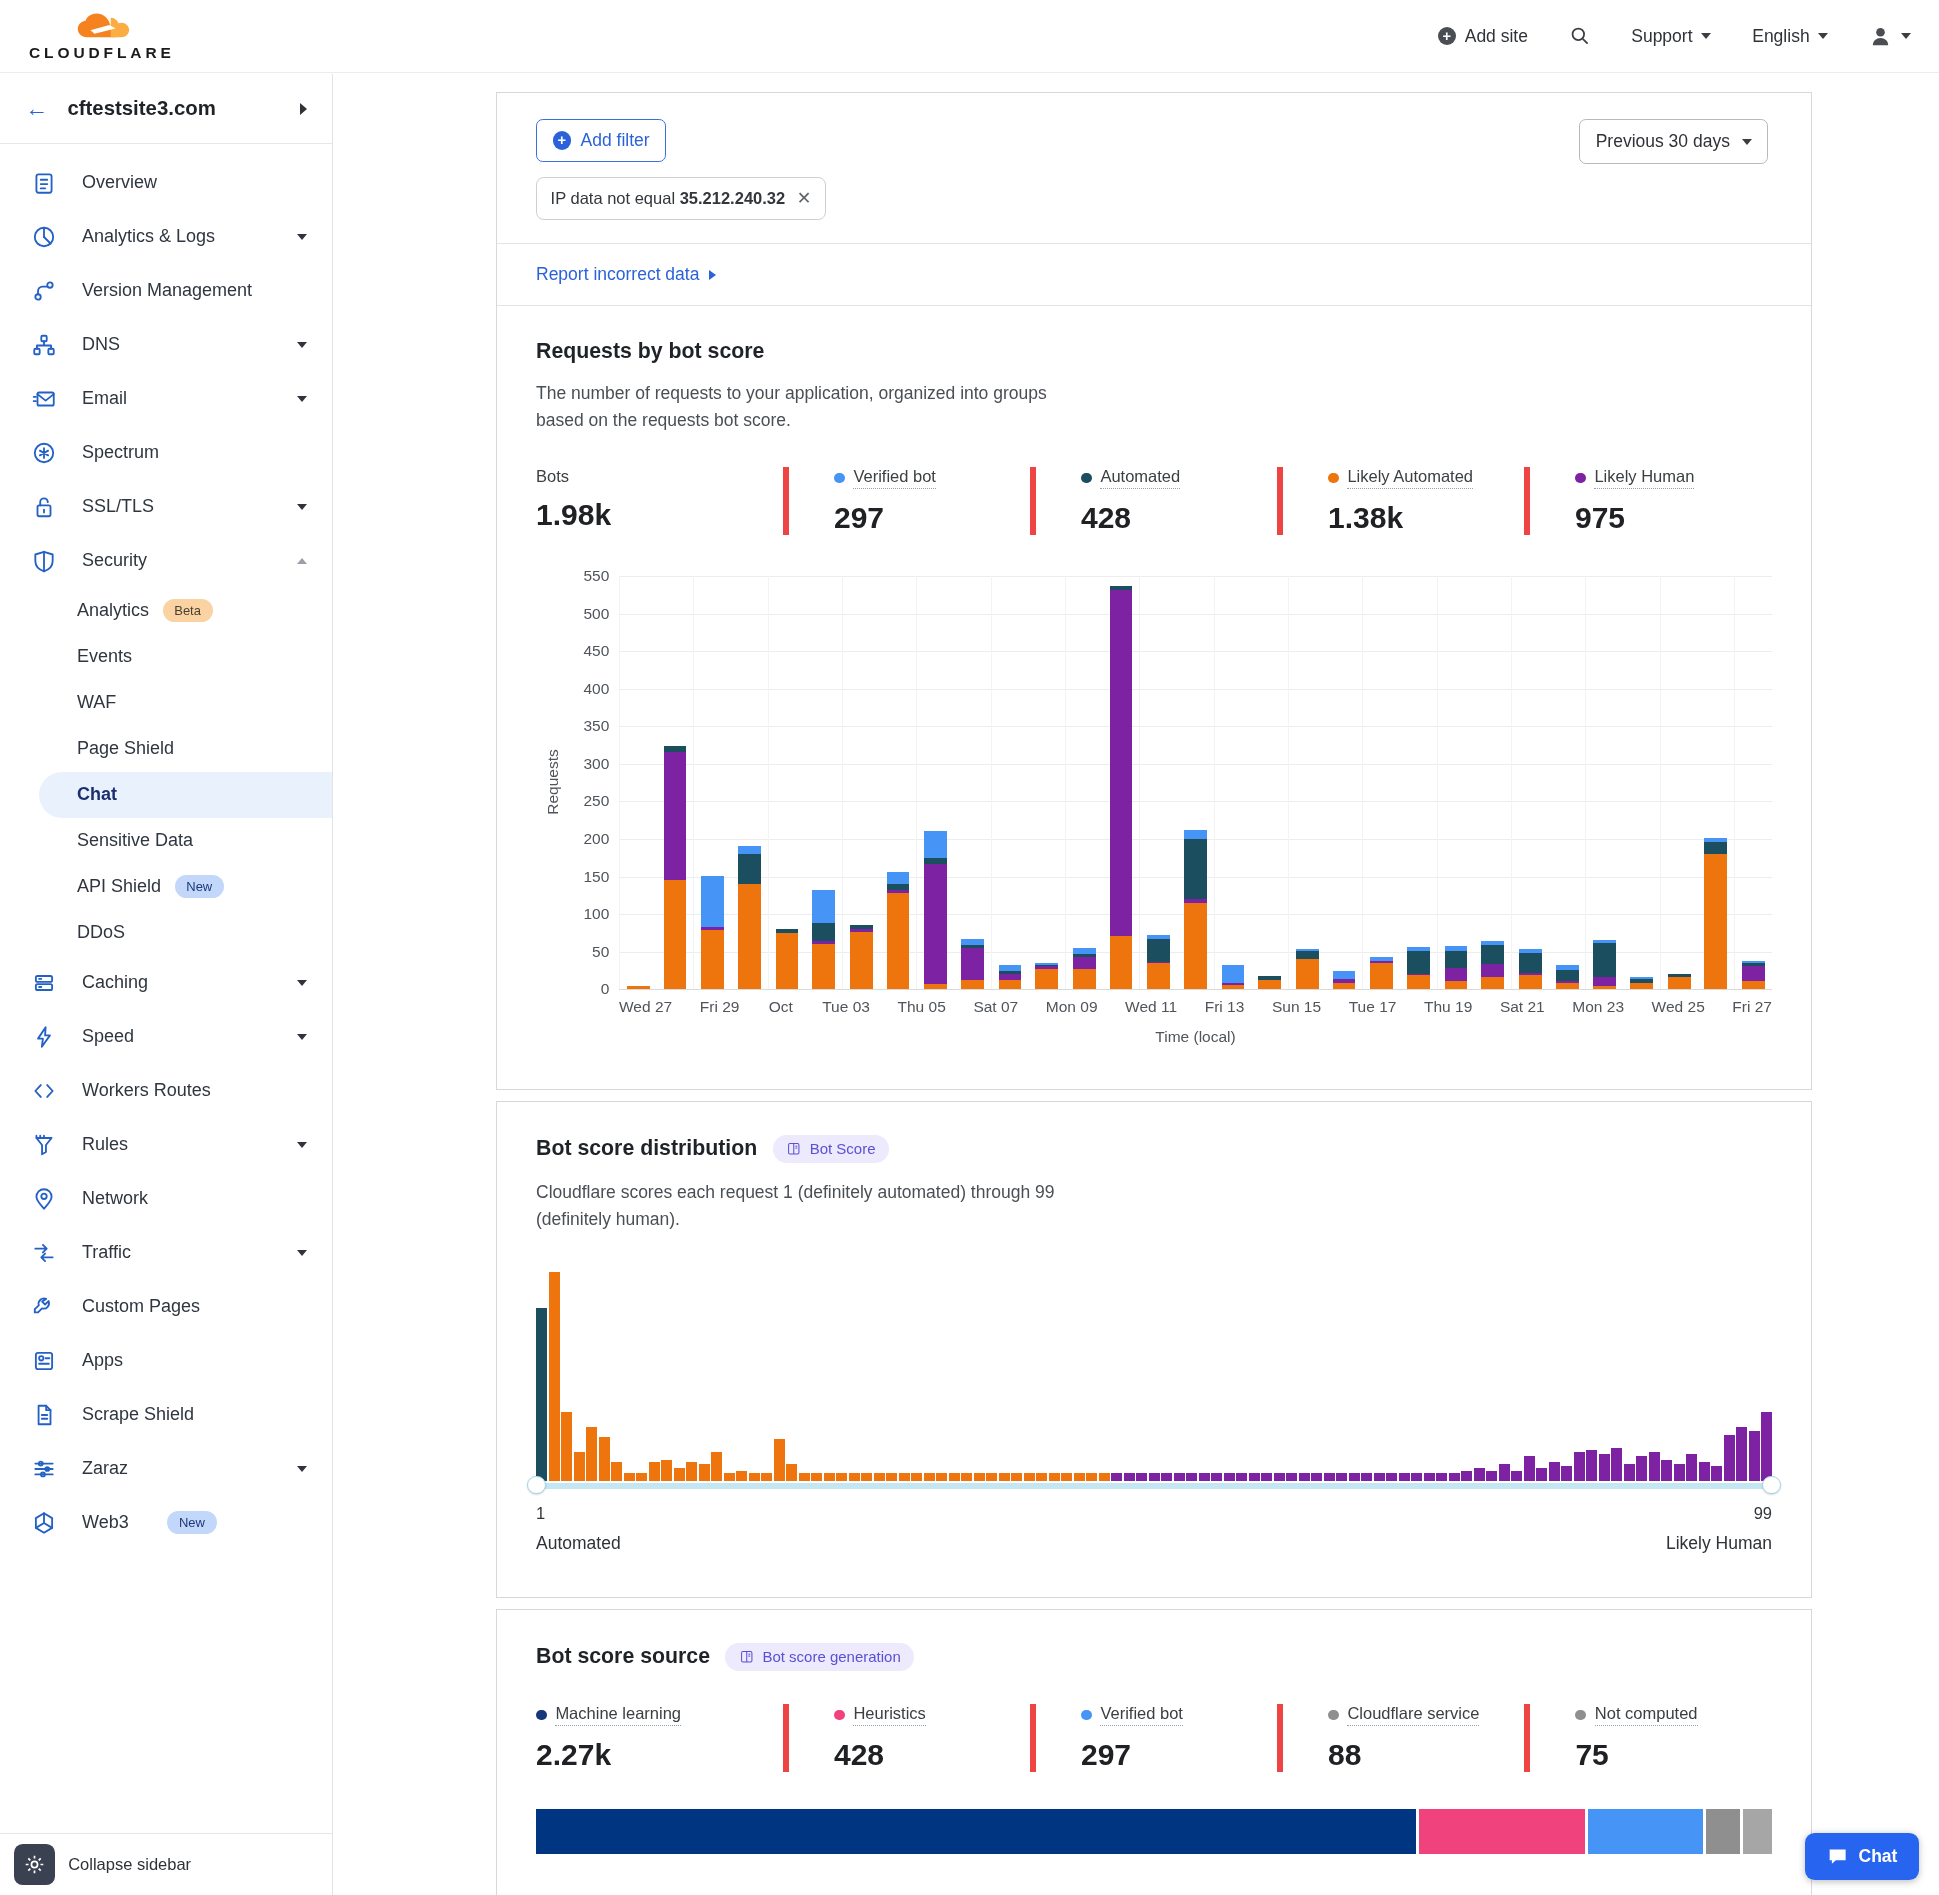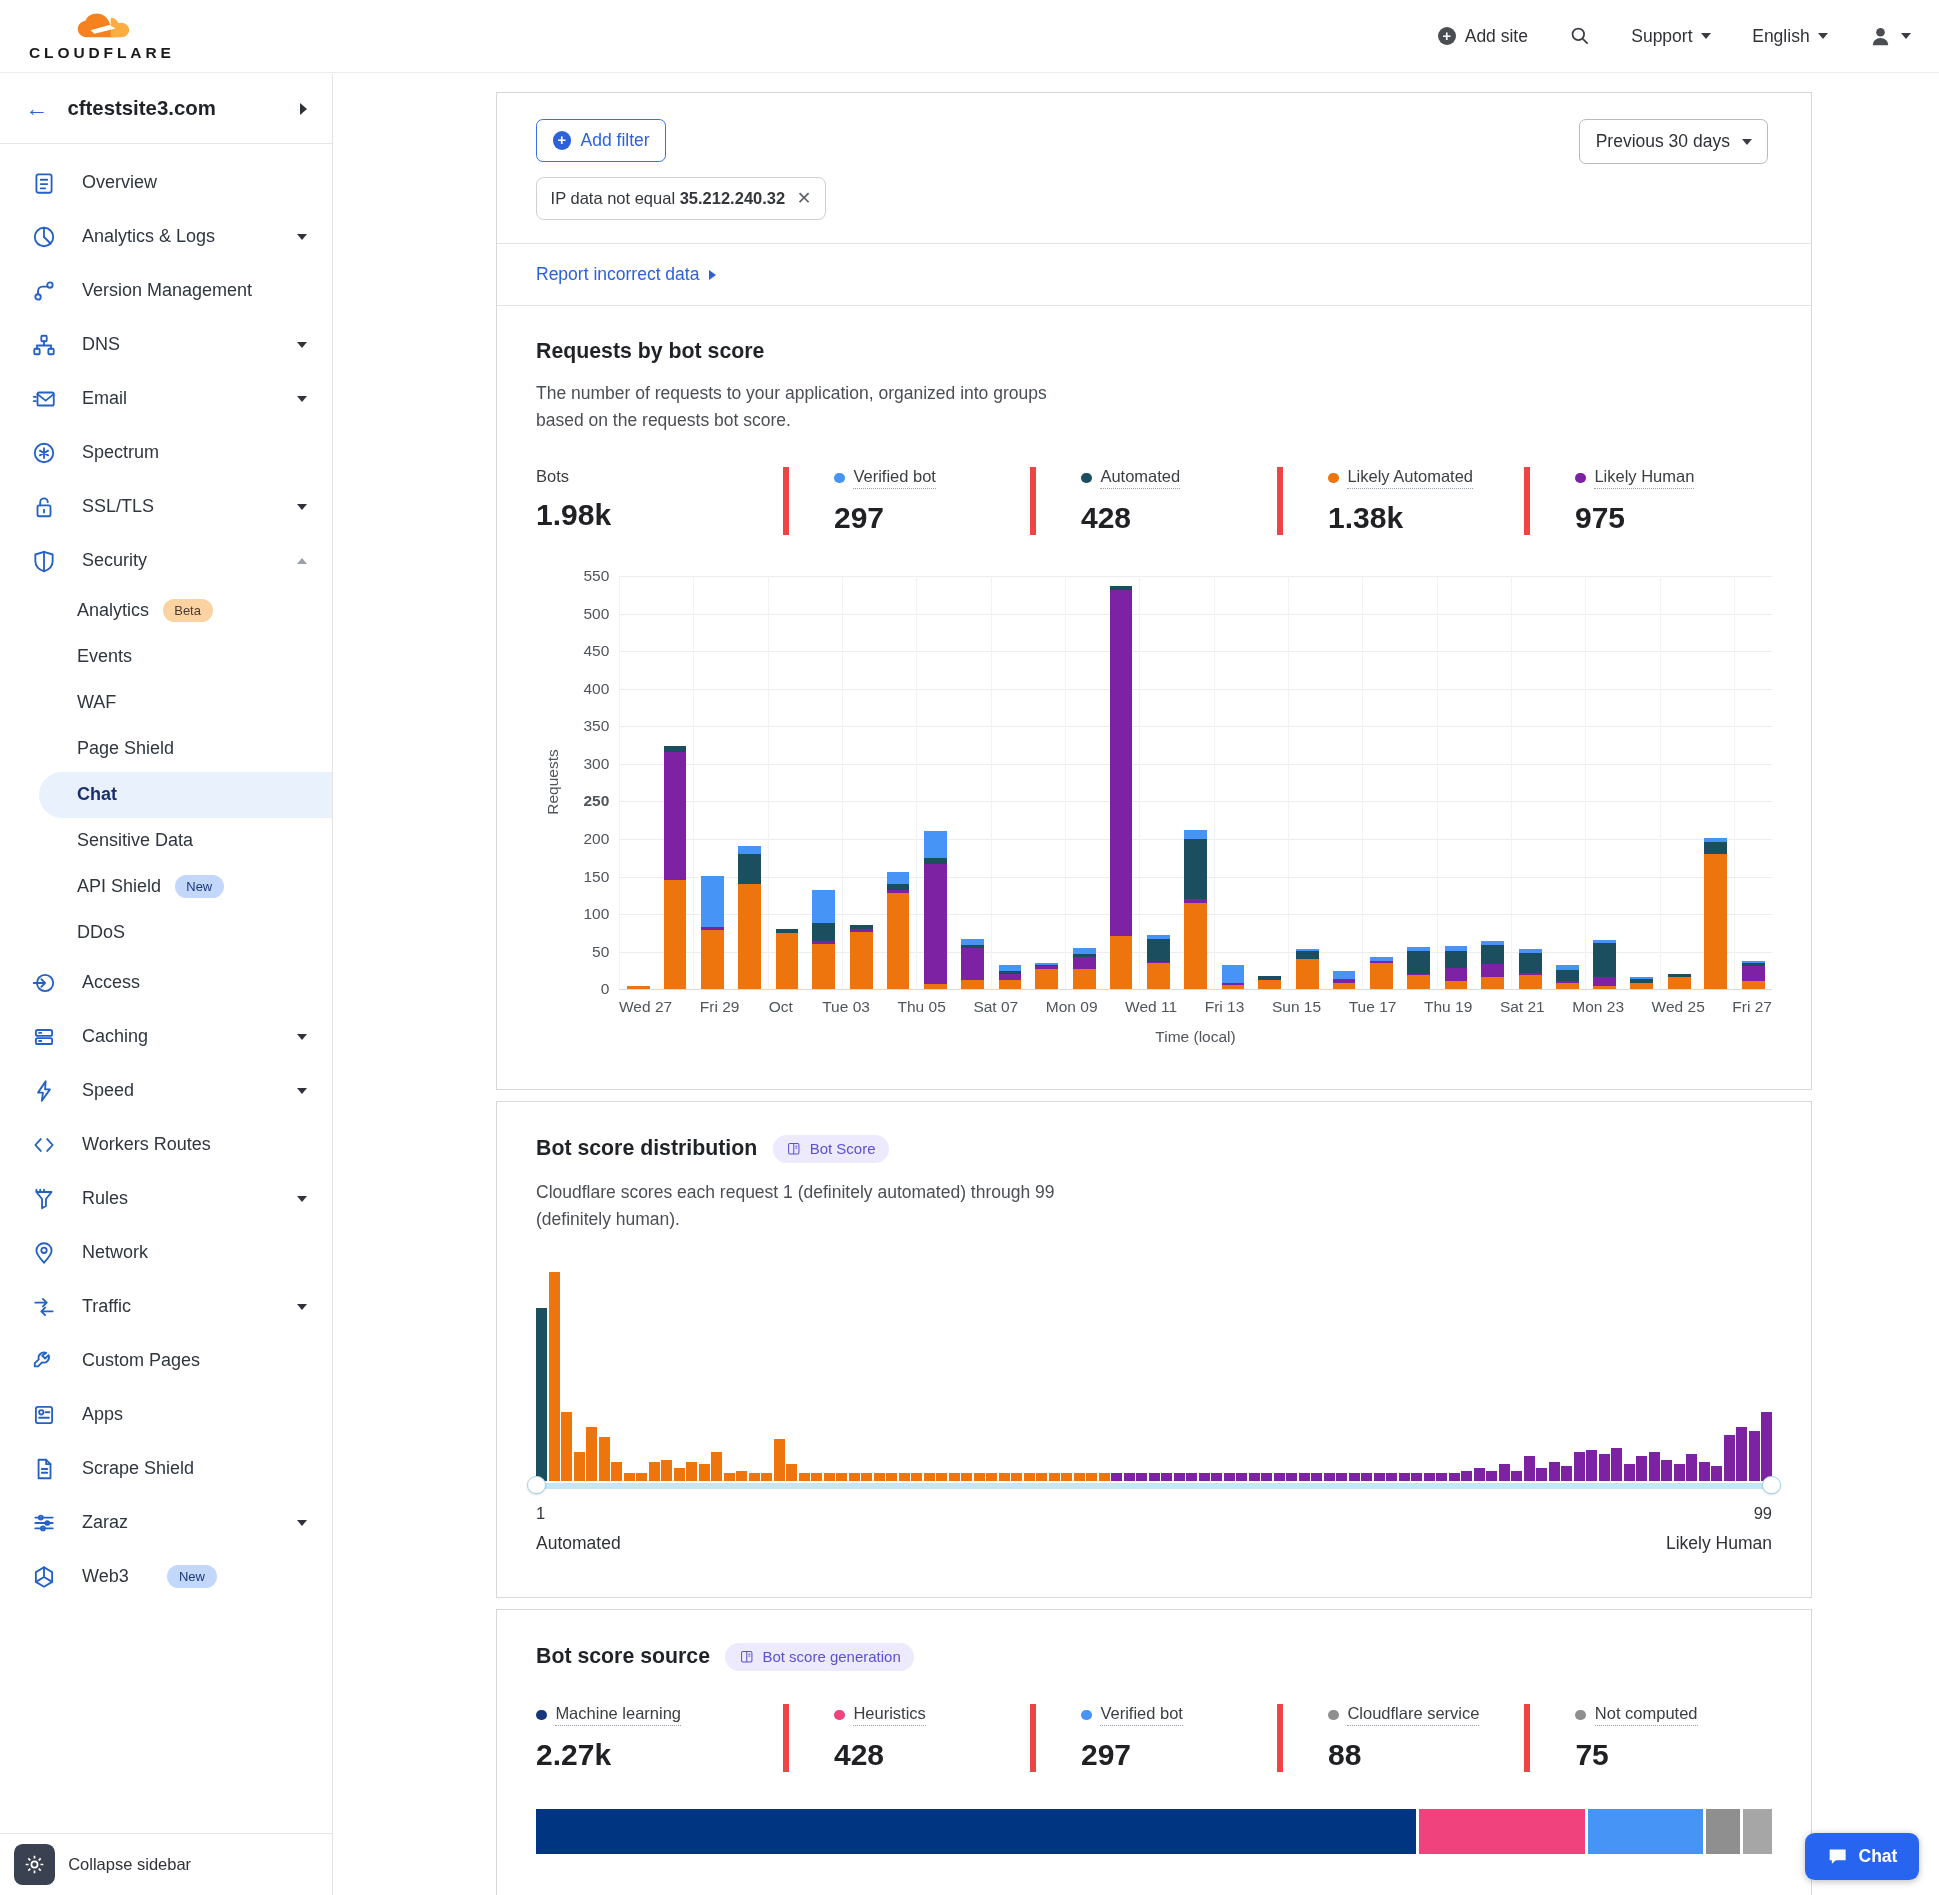--- a/index.html
+++ b/index.html
@@ -254,29 +254,20 @@
       </div>
       <div class="sub-item">
         <span>Sensitive Data</span>
       </div>
       <div class="sub-item">
         <span>API Shield</span>
         <span class="badge new">New</span>
       </div>
       <div class="sub-item">
         <span>DDoS</span>
-      </div>
-      <div class="nav-item">
-        <span class="nav-icon">
-          <svg viewBox="0 0 24 24">
-            <circle cx="13" cy="12" r="7.5"></circle>
-            <path d="M2.5 12 h10 M9.5 8.5 L13 12 l-3.5 3.5"></path>
-          </svg>
-        </span>
-        <span>Access</span>
       </div>
       <div class="nav-item">
         <span class="nav-icon">
           <svg viewBox="0 0 24 24">
             <rect x="4.5" y="5.5" width="15" height="5.5" rx="1.5"></rect>
             <rect x="4.5" y="13" width="15" height="5.5" rx="1.5"></rect>
             <line x1="7.5" y1="8.2" x2="9.5" y2="8.2"></line>
             <line x1="7.5" y1="15.7" x2="9.5" y2="15.7"></line>
           </svg>
         </span>
@@ -449,21 +440,21 @@
       <div class="chart-wrap">
         <div class="ytitle">
             <span>Requests</span>
           </div>
         <div class="ylabels" id="req-ylabels">
             <span style="top: 413px;">0</span>
             <span style="top: 376px;">50</span>
             <span style="top: 338px;">100</span>
             <span style="top: 301px;">150</span>
             <span style="top: 263px;">200</span>
-            <span style="top: 225px; font-weight: bold;">250</span>
+            <span style="top: 225px;">250</span>
             <span style="top: 188px;">300</span>
             <span style="top: 150px;">350</span>
             <span style="top: 113px;">400</span>
             <span style="top: 75px;">450</span>
             <span style="top: 38px;">500</span>
             <span style="top: 0px;">550</span>
           </div>
         <div class="plot" id="req-plot">
             <div class="gridline zero" style="top: 413px;"></div>
             <div class="gridline" style="top: 376px;"></div>

